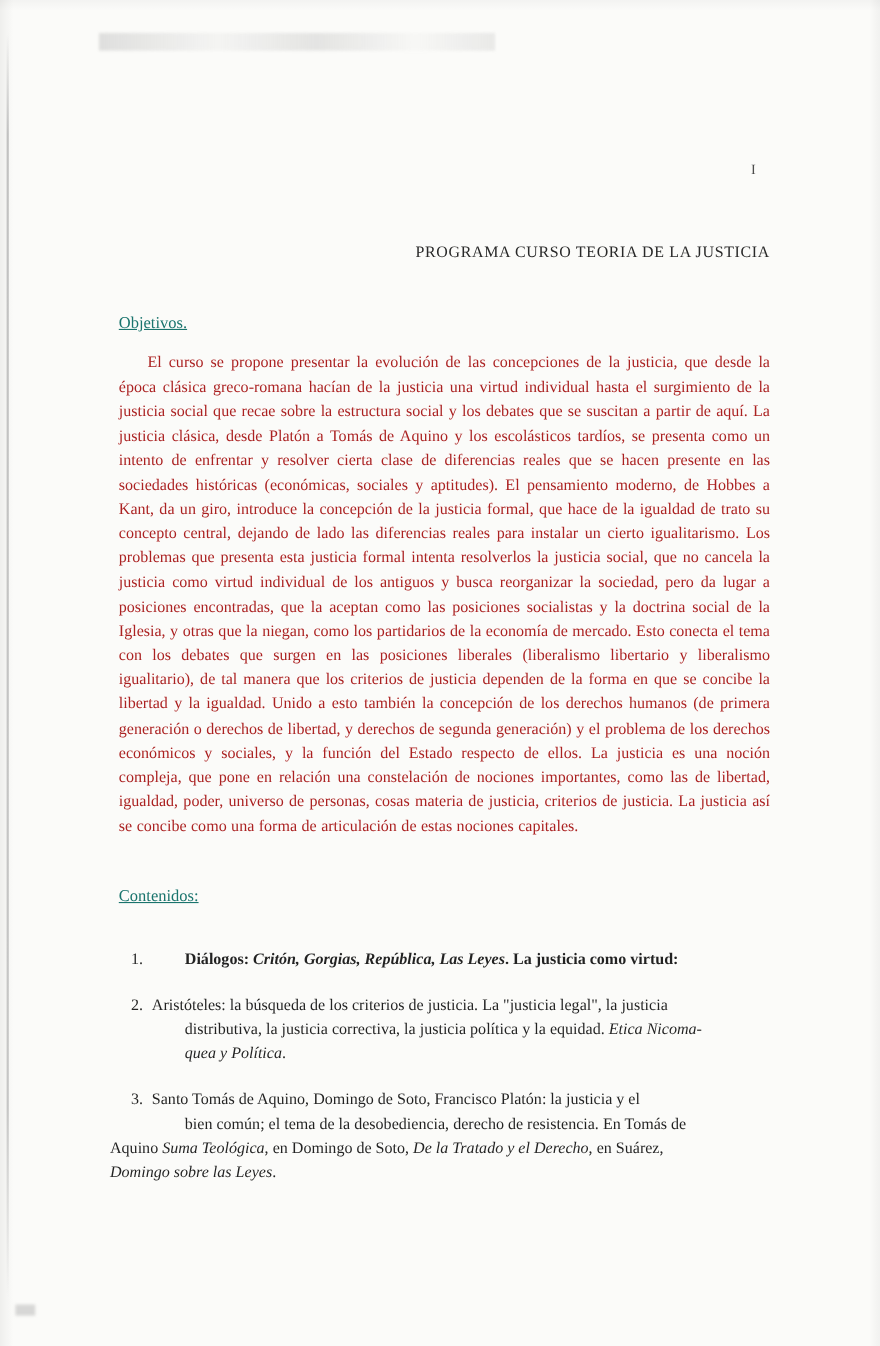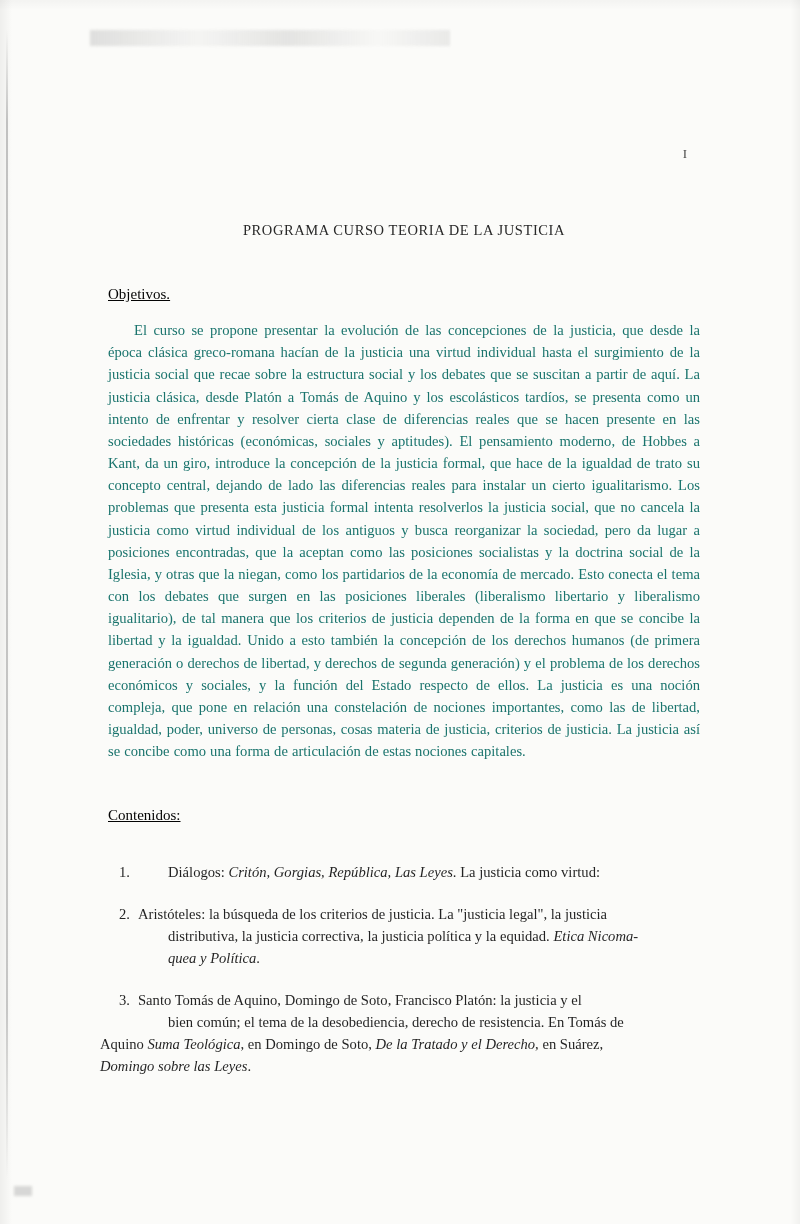--- a/index.html
+++ b/index.html
@@ -71,43 +71,43 @@
   }
 
   .content {
     position: absolute;
     left: 108px;
     top: 222px;
     width: 592px;
   }
 
   .doc-title {
-    text-align: center;
+    text-align: right;
     font-size: 14.5px;
     letter-spacing: 0.6px;
     margin: 0 0 46px 0;
     font-weight: normal;
     color: #262626;
   }
 
   .section-heading {
     font-size: 15px;
     text-decoration: underline;
     margin: 0 0 16px 0;
-    color: #000000;
+    color: #0f766e;
     display: inline-block;
   }
 
   .body-paragraph {
     font-size: 14.6px;
     line-height: 1.52;
     text-align: justify;
     margin: 0;
     text-indent: 26px;
-    color: #0f766e;
+    color: #b91c1c;
     word-spacing: 0.4px;
   }
 
   .contents-heading-wrap {
     margin-top: 44px;
     margin-bottom: 22px;
     text-decoration: underline;
   }
 
   .item-list {
@@ -131,21 +131,21 @@
     text-align: right;
     padding-right: 8px;
     box-sizing: border-box;
   }
   .item-body {
     flex: 1 1 auto;
   }
   .item-line {
     display: block;
   }
-  .indent-1 { padding-left: 30px; }
+  .indent-1 { padding-left: 30px; font-weight: bold; }
   .indent-2 { padding-left: 30px; }
   .hang-out { margin-left: -38px; }
   em.it { font-style: italic; }
 
   .item-just {
     text-align: justify;
   }
 
   
   .content, .page-number {

